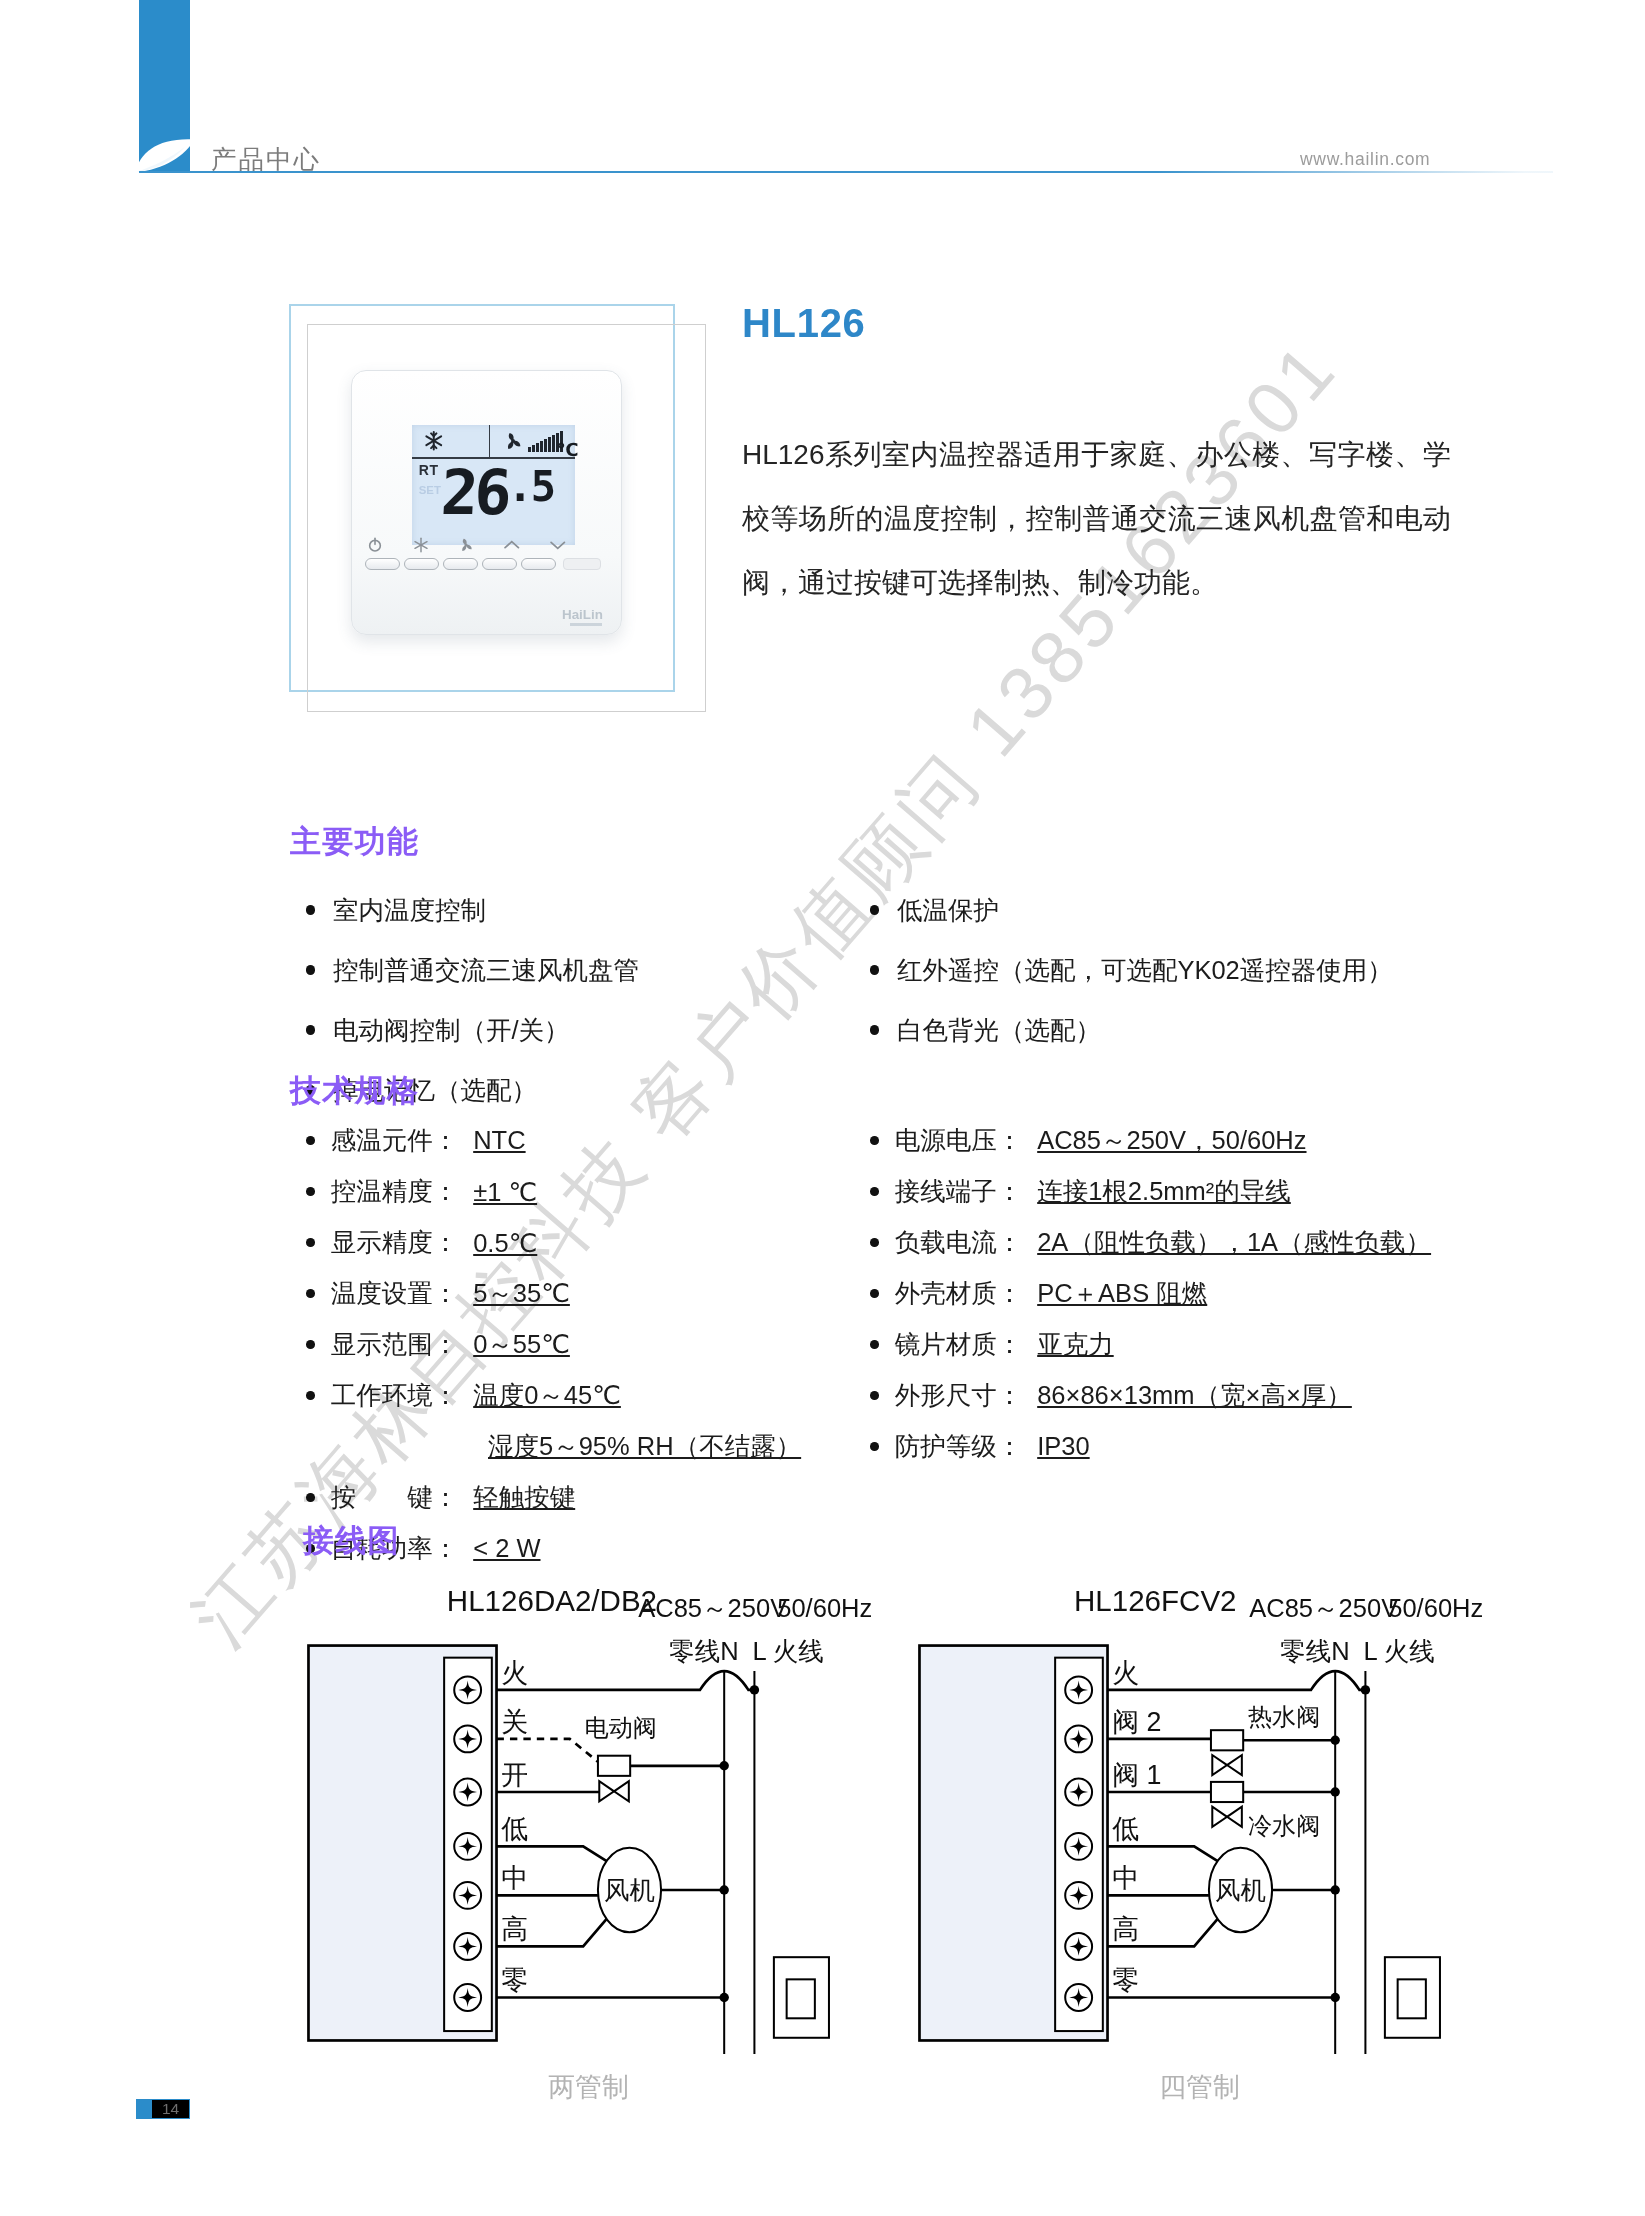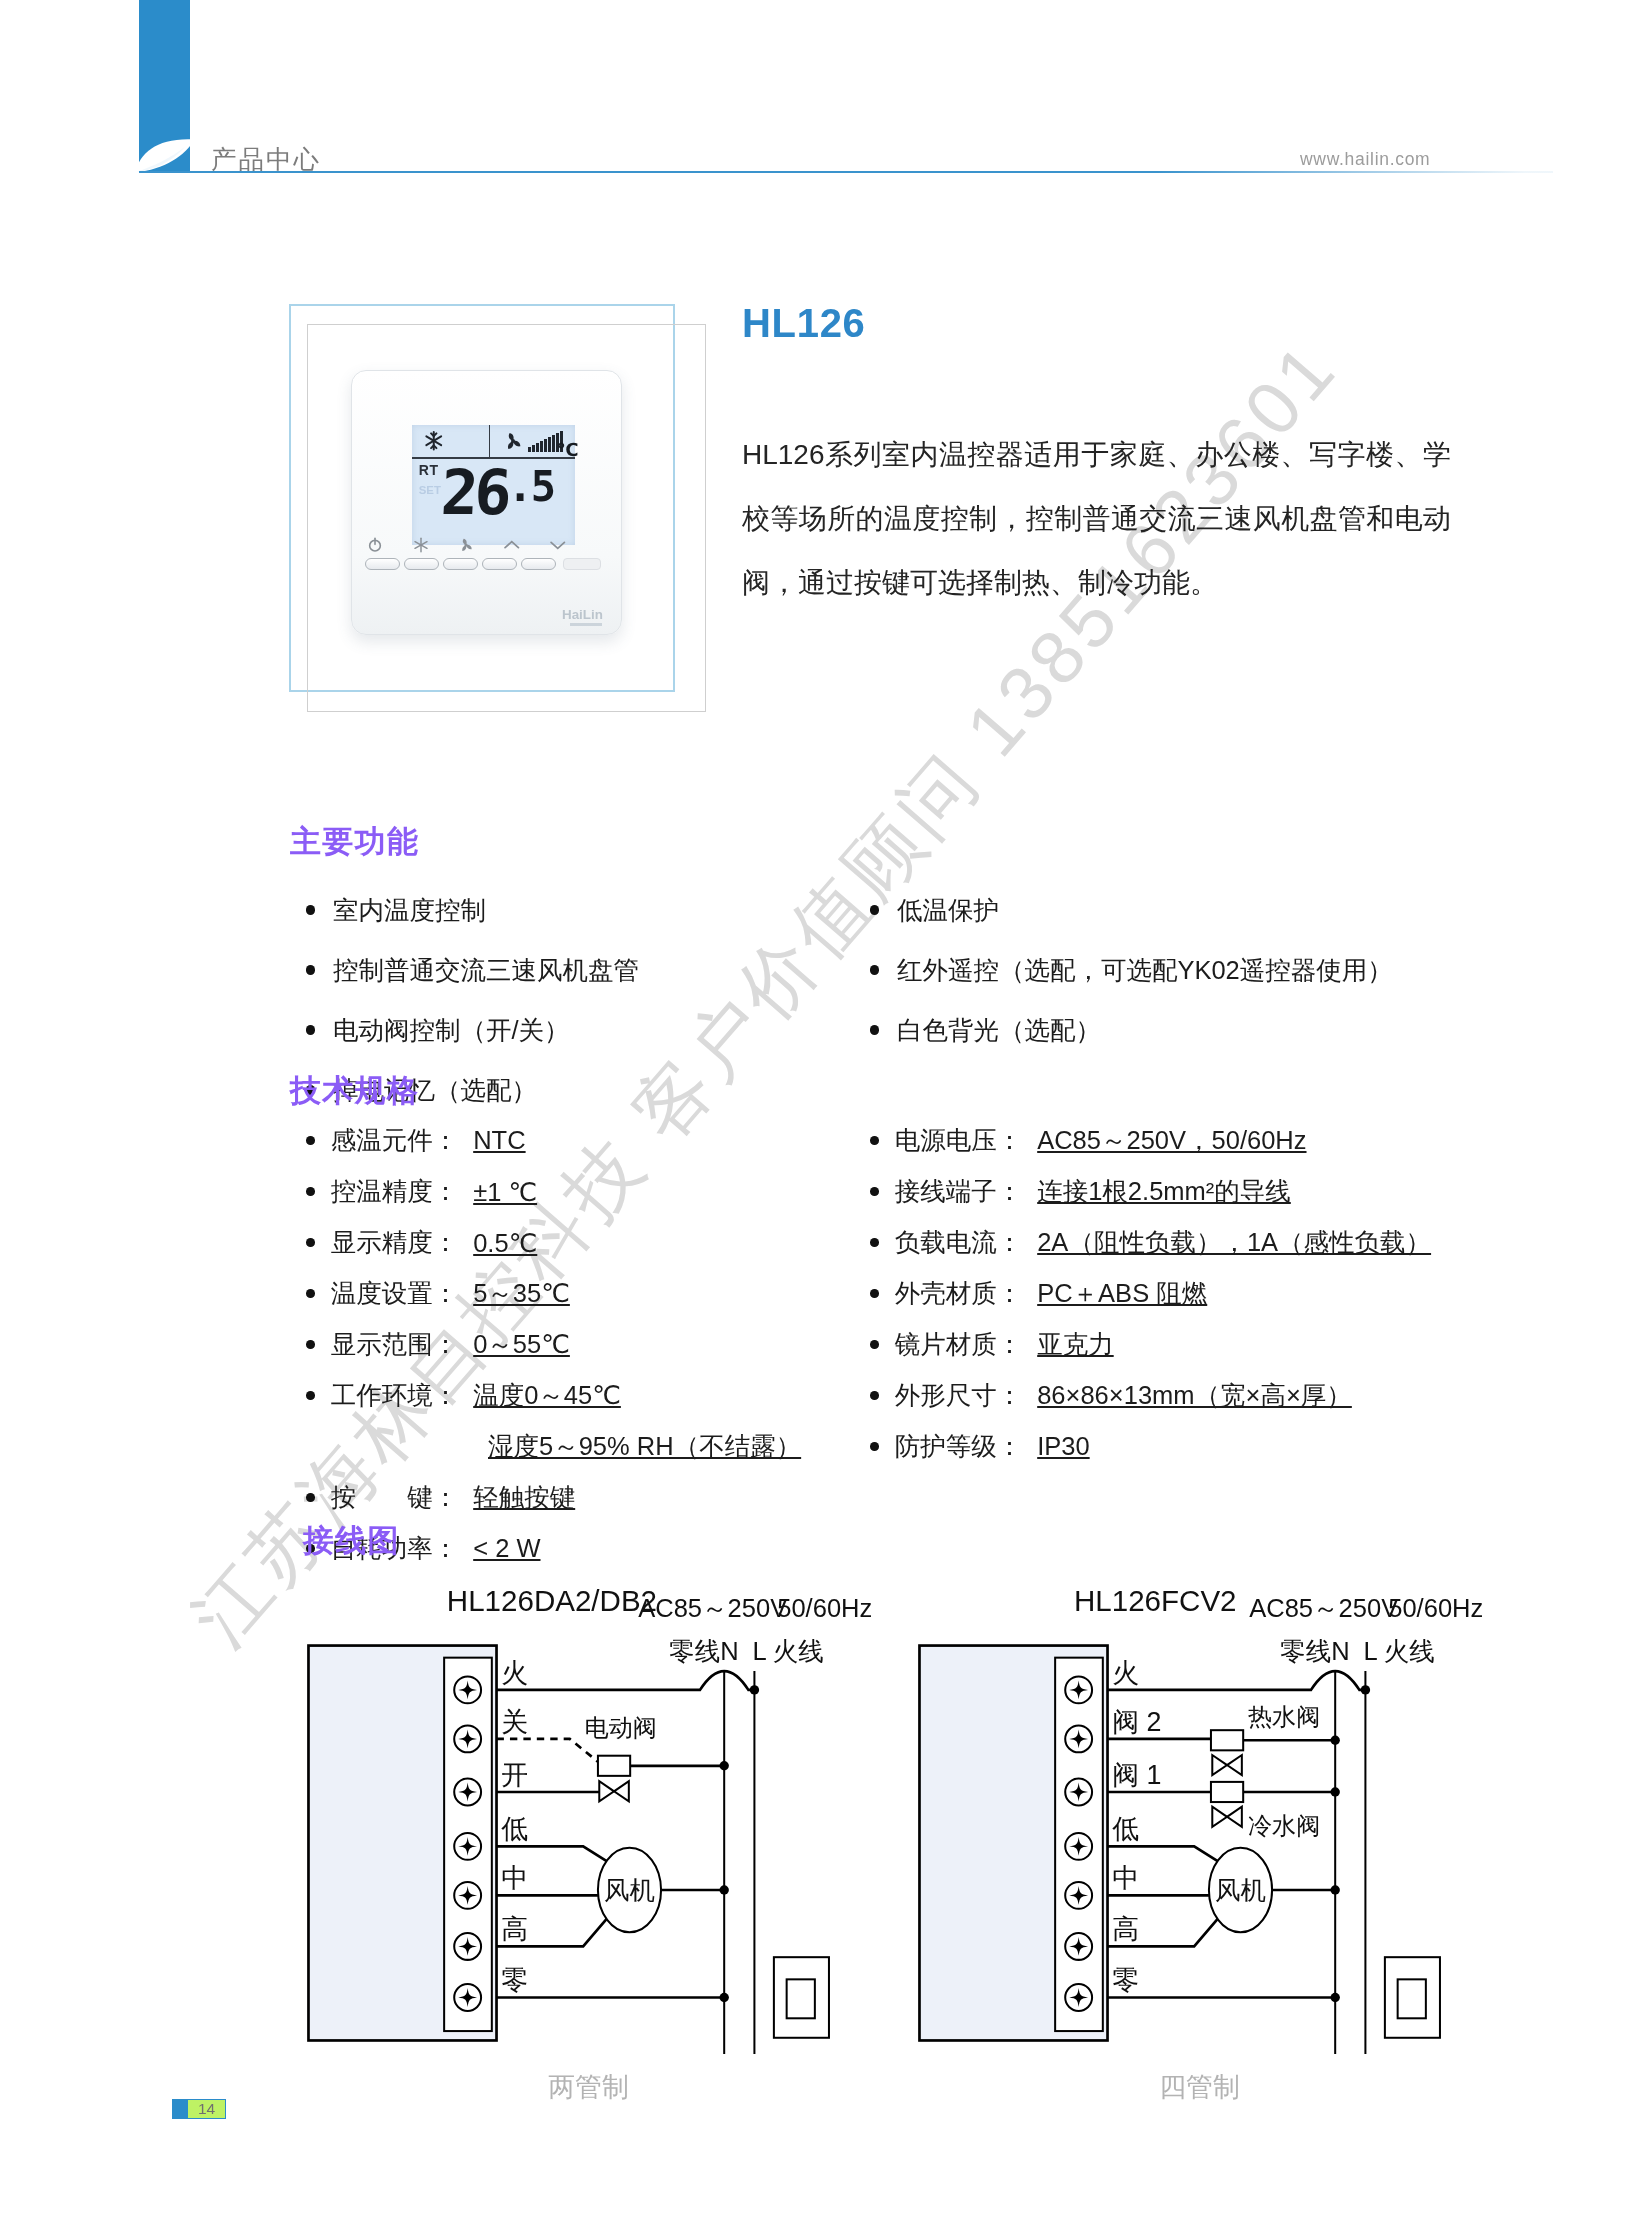--- a/index.html
+++ b/index.html
@@ -70,21 +70,21 @@
   .spec-value{margin-left:15px;white-space:pre;text-decoration:underline;}
   .spec-row.cont{padding-left:167px;text-align:center;}
 
   
   .diagram{position:absolute;width:591px;height:544px;}
   .diagram text{font-family:"Liberation Sans","DejaVu Sans",sans-serif;fill:#111;}
   text.cap{fill:#b3b3b3;}
 
   
   .page-badge{position:absolute;left:136px;top:2099px;width:54px;height:19.5px;border:1.3px solid #2b8cca;
-              box-sizing:border-box;display:flex;background:#bef264;margin-left:36px;}
+              box-sizing:border-box;display:flex;background:#000000;}
   .badge-blue{width:15px;height:100%;background:#2b8cca;}
   .badge-num{flex:1;text-align:center;font-size:15.5px;color:#6f6f6f;line-height:17px;}
 </style>
 </head>
 <body>
 
 <div class="page">
 
   <div class="watermark">江苏海林自控科技 客户价值顾问 13851623601</div>
 

